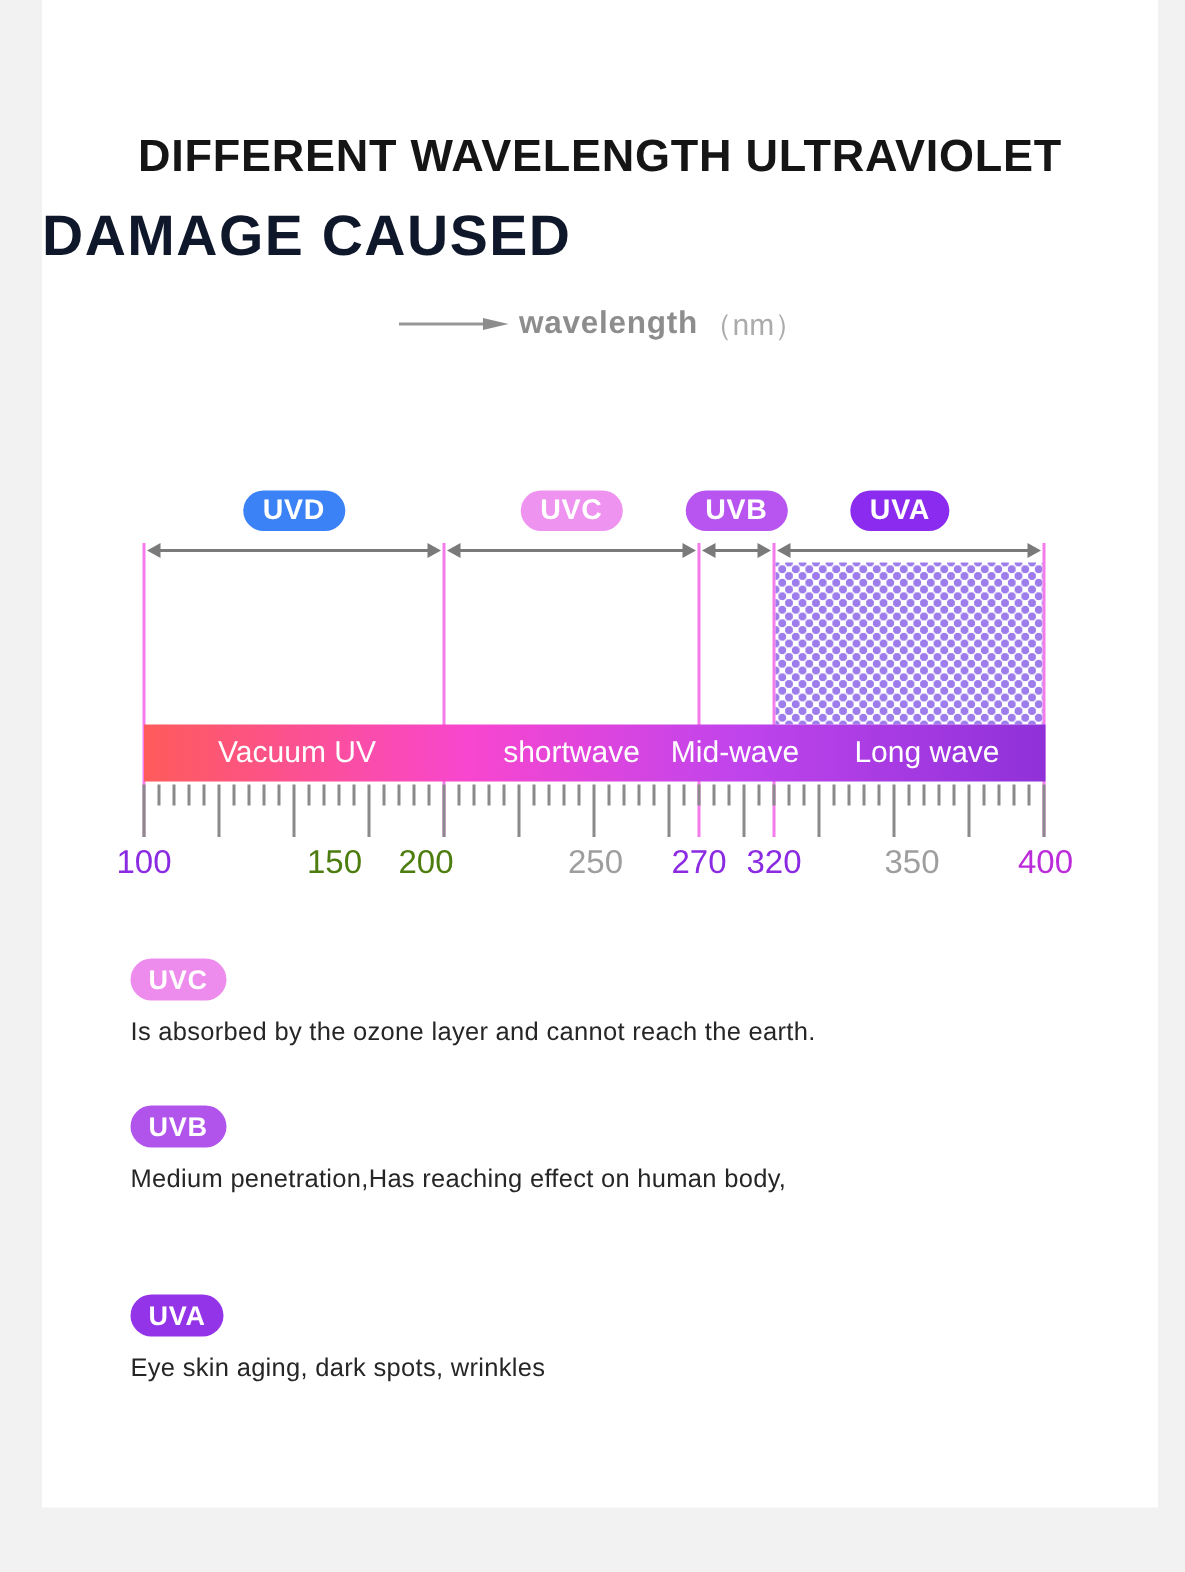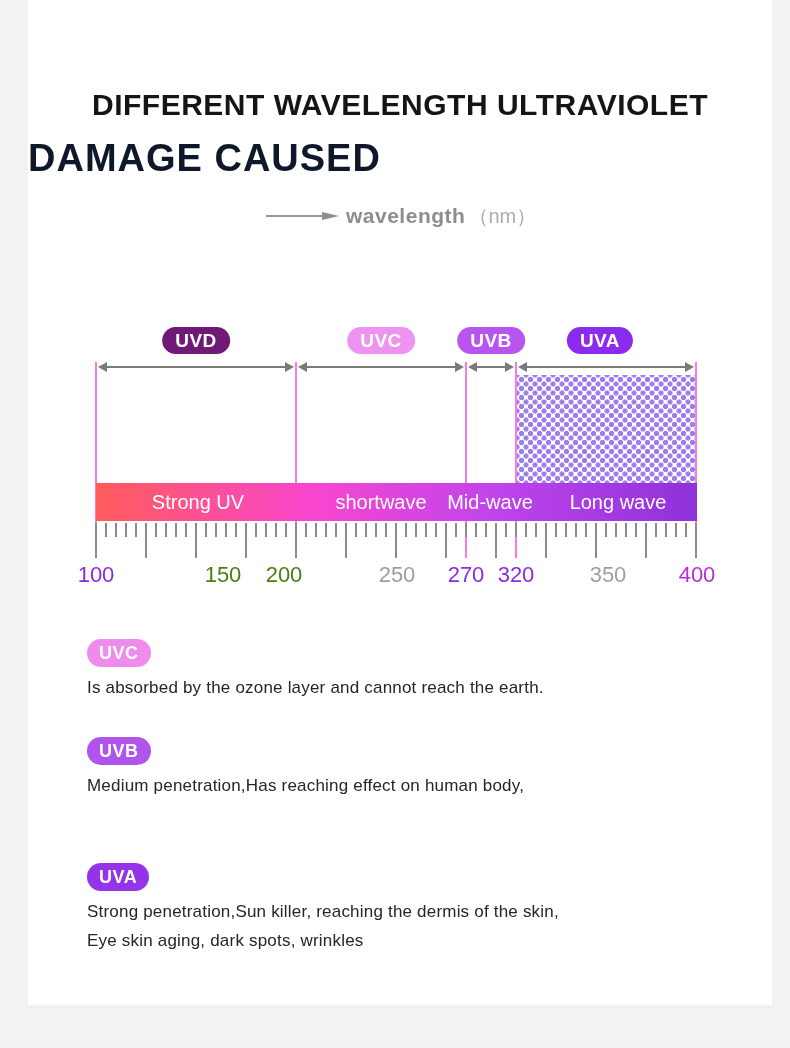--- a/index.html
+++ b/index.html
@@ -58,36 +58,36 @@
 
   <div id="chart">
       <div class="gline" style="left: 95px; background: rgb(245, 123, 234);"></div>
       <div class="gline" style="left: 295px; background: rgb(245, 123, 234);"></div>
       <div class="gline" style="left: 465px; background: rgb(245, 123, 234);"></div>
       <div class="gline" style="left: 515px; background: rgb(245, 123, 234);"></div>
       <div class="gline" style="left: 695px; background: rgb(245, 123, 234);"></div>
       <div class="aline" style="left: 104px; width: 184px; background: rgb(122, 122, 122);"></div>
       <div class="ahead" style="left: 98px; border-right: 9px solid rgb(122, 122, 122);"></div>
       <div class="ahead" style="left: 285px; border-left: 9px solid rgb(122, 122, 122);"></div>
-      <div class="pill" style="left: 196px; background: #701a75;">UVD</div>
+      <div class="pill" style="left: 196px; background: #3b82f6;">UVD</div>
       <div class="aline" style="left: 304px; width: 154px; background: rgb(122, 122, 122);"></div>
       <div class="ahead" style="left: 298px; border-right: 9px solid rgb(122, 122, 122);"></div>
       <div class="ahead" style="left: 455px; border-left: 9px solid rgb(122, 122, 122);"></div>
       <div class="pill" style="left: 381px; background: rgb(239, 147, 240);">UVC</div>
       <div class="aline" style="left: 474px; width: 34px; background: rgb(122, 122, 122);"></div>
       <div class="ahead" style="left: 468px; border-right: 9px solid rgb(122, 122, 122);"></div>
       <div class="ahead" style="left: 505px; border-left: 9px solid rgb(122, 122, 122);"></div>
       <div class="pill" style="left: 491px; background: rgb(184, 84, 240);">UVB</div>
       <div class="aline" style="left: 524px; width: 164px; background: rgb(122, 122, 122);"></div>
       <div class="ahead" style="left: 518px; border-right: 9px solid rgb(122, 122, 122);"></div>
       <div class="ahead" style="left: 685px; border-left: 9px solid rgb(122, 122, 122);"></div>
       <div class="pill" style="left: 600px; background: rgb(140, 43, 240);">UVA</div>
       <div class="hatch" style="left: 517px; width: 178px; background-image: radial-gradient(rgb(157, 124, 236) 2.5px, transparent 2.9px), radial-gradient(rgb(157, 124, 236) 2.5px, transparent 2.9px); background-size: 9px 9px; background-position: 0px 0px, 4.5px 4.5px;"></div>
       <div class="bar" style="left: 96px; width: 601px; background: linear-gradient(90deg, rgb(255, 91, 91) 0%, rgb(248, 70, 207) 36%, rgb(192, 68, 236) 66%, rgb(143, 49, 217) 100%);"></div>
-      <div class="bar-label" style="left: 198px;">Strong UV</div>
+      <div class="bar-label" style="left: 198px;">Vacuum UV</div>
       <div class="bar-label" style="left: 381px;">shortwave</div>
       <div class="bar-label" style="left: 490px;">Mid-wave</div>
       <div class="bar-label" style="left: 618px;">Long wave</div>
       <div class="tick" style="left: 95px; height: 35px; background: rgb(138, 138, 138);"></div>
       <div class="tick" style="left: 105px; height: 14px; background: rgb(138, 138, 138);"></div>
       <div class="tick" style="left: 115px; height: 14px; background: rgb(138, 138, 138);"></div>
       <div class="tick" style="left: 125px; height: 14px; background: rgb(138, 138, 138);"></div>
       <div class="tick" style="left: 135px; height: 14px; background: rgb(138, 138, 138);"></div>
       <div class="tick" style="left: 145px; height: 35px; background: rgb(138, 138, 138);"></div>
       <div class="tick" style="left: 155px; height: 14px; background: rgb(138, 138, 138);"></div>
@@ -165,17 +165,16 @@
   <section class="desc" style="top:737px">
     <span class="spill" style="background: rgb(176, 84, 236);">UVB</span>
     <div class="body">
       <span>Medium penetration,Has reaching effect on human body,</span>
     </div>
   </section>
 
   <section class="desc" style="top:863px">
     <span class="spill" style="background: rgb(148, 52, 232);">UVA</span>
     <div class="body">
-      <span>Strong penetration,Sun killer, reaching the dermis of the skin,</span>
       <span>Eye skin aging, dark spots, wrinkles</span>
     </div>
   </section>
 </div>
 
 </body></html>

